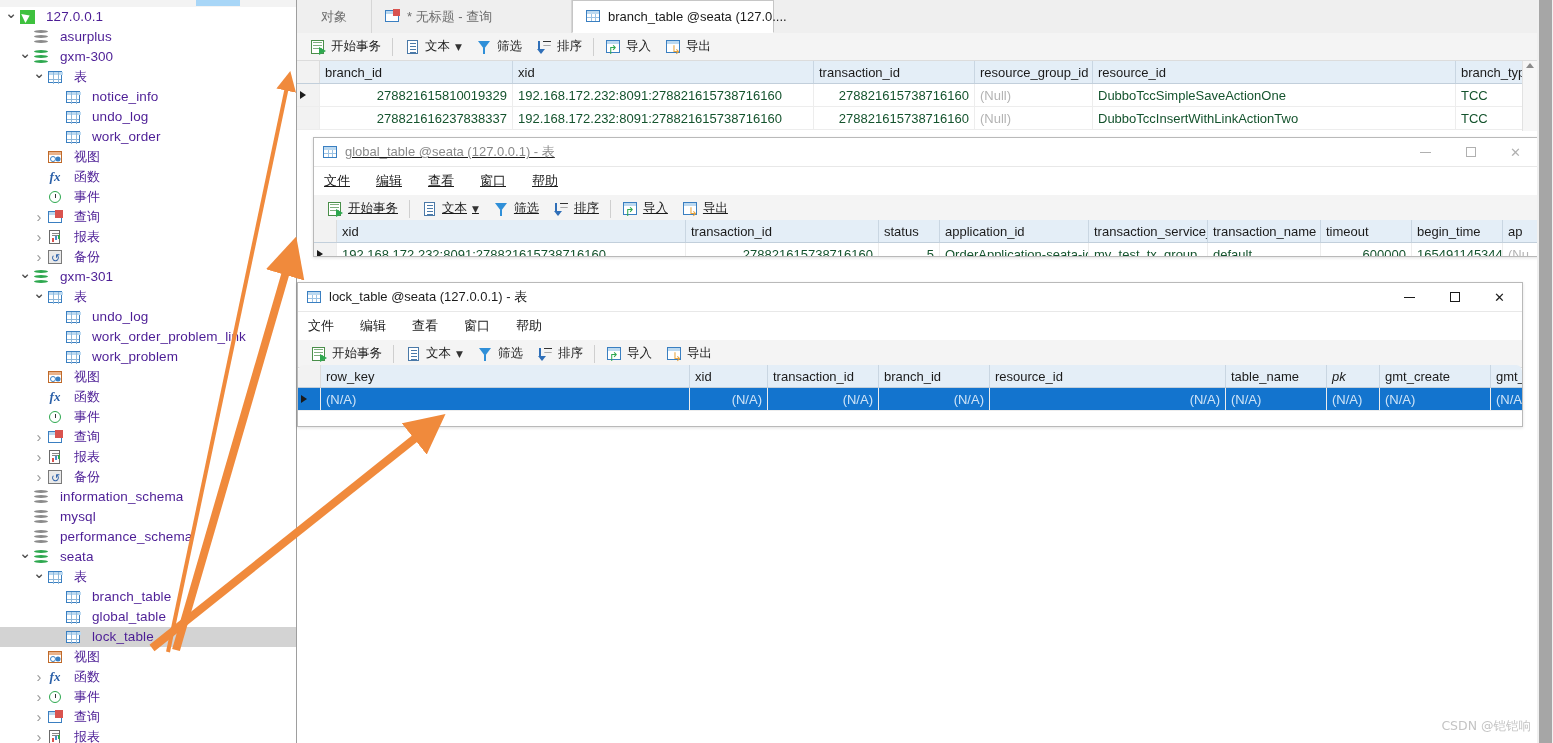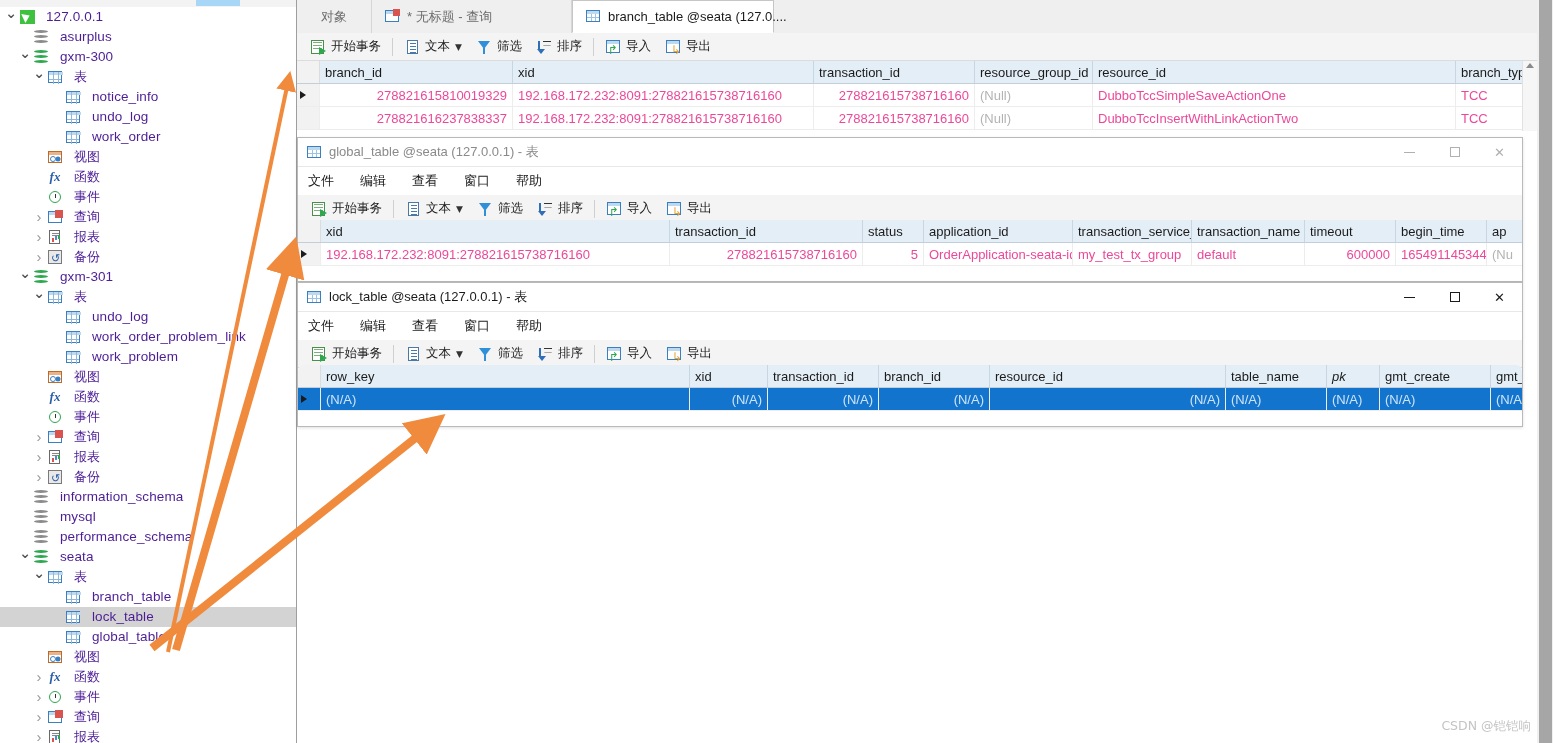--- a/index.html
+++ b/index.html
@@ -105,21 +105,21 @@
   
   .grid{width:100%;border-collapse:collapse;table-layout:fixed;font-size:13px;}
   .grid th{
     background:#e4eef7;border-right:1px solid #c9d6e2;border-bottom:1px solid #c2cfdb;
     font-weight:normal;text-align:left;padding:3px 5px;height:16px;color:#1b1b1b;
     white-space:nowrap;overflow:hidden;
   }
   .grid th.plain{background:#f2f2f2;border-right:1px solid #dcdcdc;}
   .grid td{
     border-right:1px solid #ededed;border-bottom:1px solid #ededed;padding:3px 5px;height:16px;
-    white-space:nowrap;overflow:hidden;color:#ec4899;
+    white-space:nowrap;overflow:hidden;color:#14532d;
   }
   .grid td.num{text-align:right;}
   .grid .null{color:#b3b3b3;}
   .rowsel{width:12px;background:#f2f2f2;border-right:1px solid #dcdcdc;}
   .rowmark{position:relative;}
   .rowmark::after{content:"";position:absolute;left:3px;top:50%;margin-top:-4px;width:0;height:0;border-left:6px solid #1b1b1b;border-top:4px solid transparent;border-bottom:4px solid transparent;}
   tr.selected td{background:#1374ce;color:#ffffff;}
   tr.selected td.null{color:#cfe4f7;}
 
   
@@ -411,37 +411,37 @@
         </div>
         <div class="node i3">
           <span class="chev none"></span>
           <span class="ico">
             <span class="ic-grid">
               <b></b>
             </span>
           </span>
           <span class="lbl">branch_table</span>
         </div>
+        <div class="node i3">
+          <span class="chev none"></span>
+          <span class="ico">
+            <span class="ic-grid">
+              <b></b>
+            </span>
+          </span>
+          <span class="lbl">global_table</span>
+        </div>
         <div class="node i3 selected">
           <span class="chev none"></span>
           <span class="ico">
             <span class="ic-grid">
               <b></b>
             </span>
           </span>
           <span class="lbl">lock_table</span>
-        </div>
-        <div class="node i3">
-          <span class="chev none"></span>
-          <span class="ico">
-            <span class="ic-grid">
-              <b></b>
-            </span>
-          </span>
-          <span class="lbl">global_table</span>
         </div>
         <div class="node i2">
           <span class="chev none"></span>
           <span class="ico">
             <span class="ic-view"></span>
           </span>
           <span class="lbl cn">视图</span>
         </div>
         <div class="node i2">
           <span class="chev right"></span>
@@ -573,21 +573,21 @@
               <td>DubboTccInsertWithLinkActionTwo</td>
               <td>TCC</td>
             </tr>
           </tbody>
         </table>
     </div>
     <div style="position:absolute;right:16px;top:61px;width:14px;height:70px;background:#f6f6f6;border-left:1px solid #e2e2e2;">
       <div style="margin:2px auto 0;width:0;height:0;border-left:4px solid transparent;border-right:4px solid transparent;border-bottom:5px solid #8a8a8a;"></div>
     </div>
 
-    <div class="winframe" style="left:0px;top:137px;width:1226px;height:145px;">
+    <div class="winframe" style="left:16px;top:137px;width:1226px;height:120px;text-decoration:underline;">
       <div class="titlebar">
         <span class="wico">
             <span class="tgrid-ico">
               <b></b>
               <i></i>
             </span>
           </span>
         <span class="wtitle">global_table @seata (127.0.0.1) - 表</span>
         <span class="wbtns">
           <span class="wbtn">

